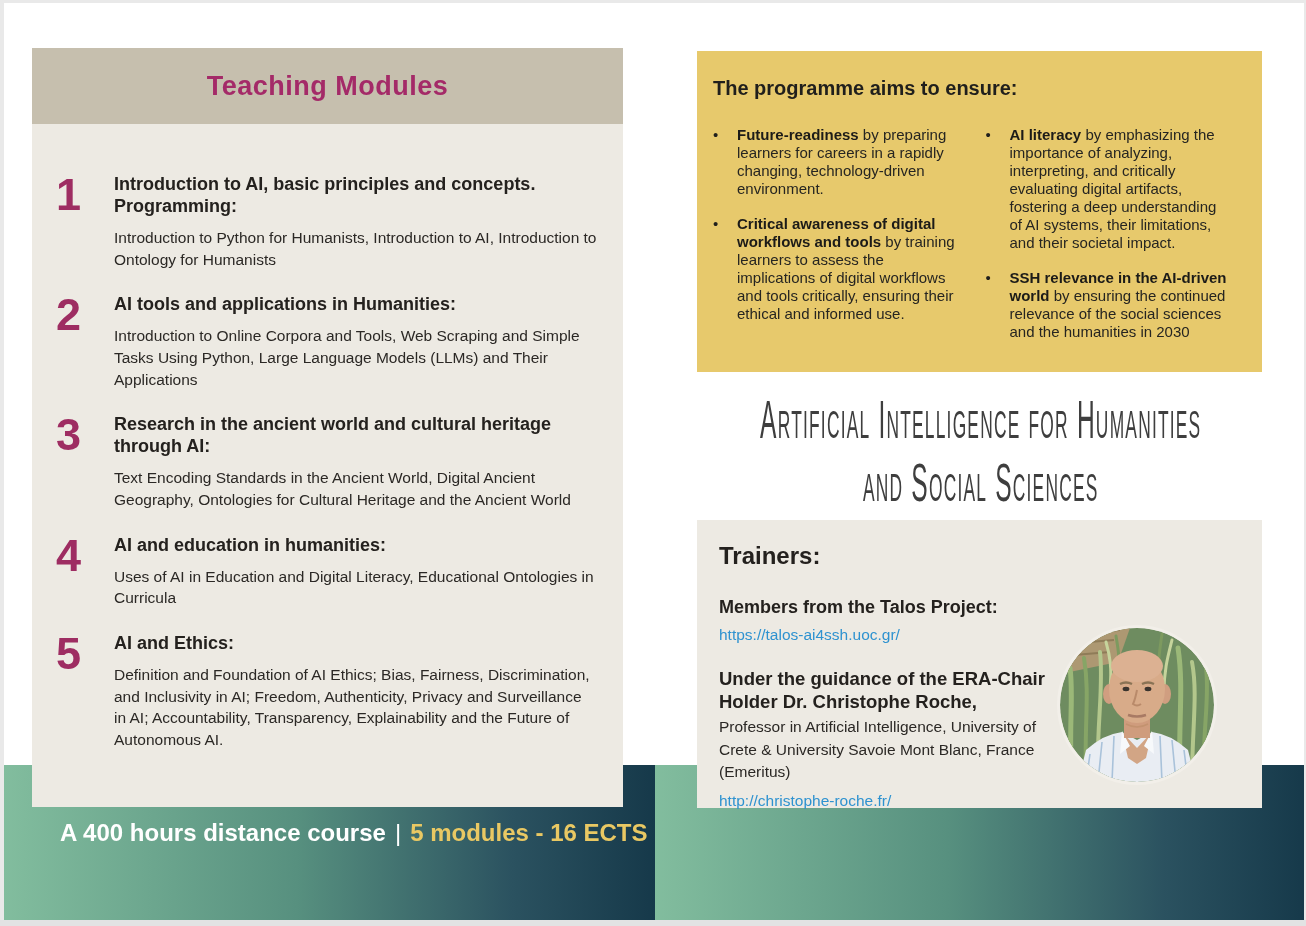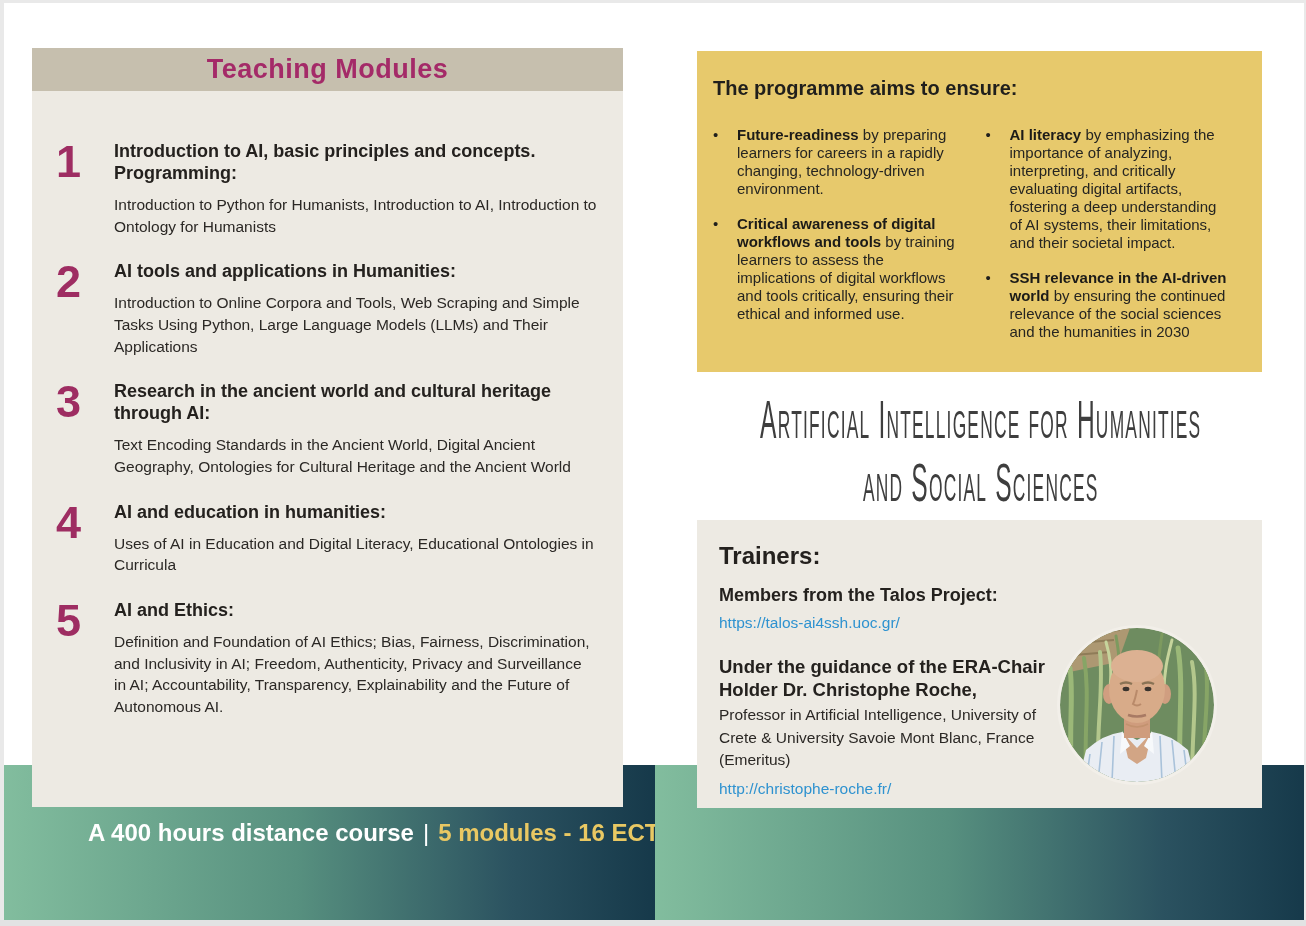--- a/index.html
+++ b/index.html
@@ -25,34 +25,34 @@
   .band-right { left: 655px; width: 651px; }
 
   .footer-text {
     position: absolute;
     left: 56px;
     top: 54px;
     font-size: 24px;
     font-weight: bold;
     white-space: nowrap;
   }
-  .footer-text .white { color: #ffffff; margin-left: 28px; }
+  .footer-text .white { color: #ffffff; }
   .footer-text .pipe  { color: #ffffff; margin: 0 9px; font-weight: normal; }
   .footer-text .gold  { color: #e9c863; }
 
   
   .modules-panel {
     position: absolute;
     left: 32px; top: 48px;
     width: 591px; height: 759px;
     background: #edeae3;
     z-index: 2;
   }
   .modules-header {
-    height: 43px;
+    height: 76px;
     background: #c6bfae;
     display: flex; align-items: center; justify-content: center;
   }
   .modules-header h1 {
     font-size: 27px;
     font-weight: bold;
     color: #a42a68;
     letter-spacing: 0.5px;
   }
   .modules-list { padding: 50px 26px 0 24px; }
@@ -124,21 +124,21 @@
   
   .trainers-panel {
     position: absolute;
     left: 697px; top: 520px;
     width: 565px; height: 288px;
     background: #edeae3;
     padding: 22px 16px 0 22px;
     z-index: 2;
   }
   .trainers-heading { font-size: 24px; font-weight: bold; color: #24211e; }
-  .trainers-label { font-size: 18px; font-weight: bold; color: #24211e; margin-top: 15px; }
+  .trainers-label { font-size: 18px; font-weight: bold; color: #24211e; margin-top: 27px; }
   .trainers-link {
     display: inline-block;
     font-size: 15.5px;
     color: #2e92d0;
     text-decoration: none;
     margin-top: 8px;
   }
   .guidance-bold { width: 350px; font-size: 18.5px; font-weight: bold; color: #24211e; margin-top: 24px; line-height: 1.22; }
   .guidance-text { width: 348px; font-size: 15.5px; color: #2b2825; line-height: 1.45; margin-top: 3px; }
 

